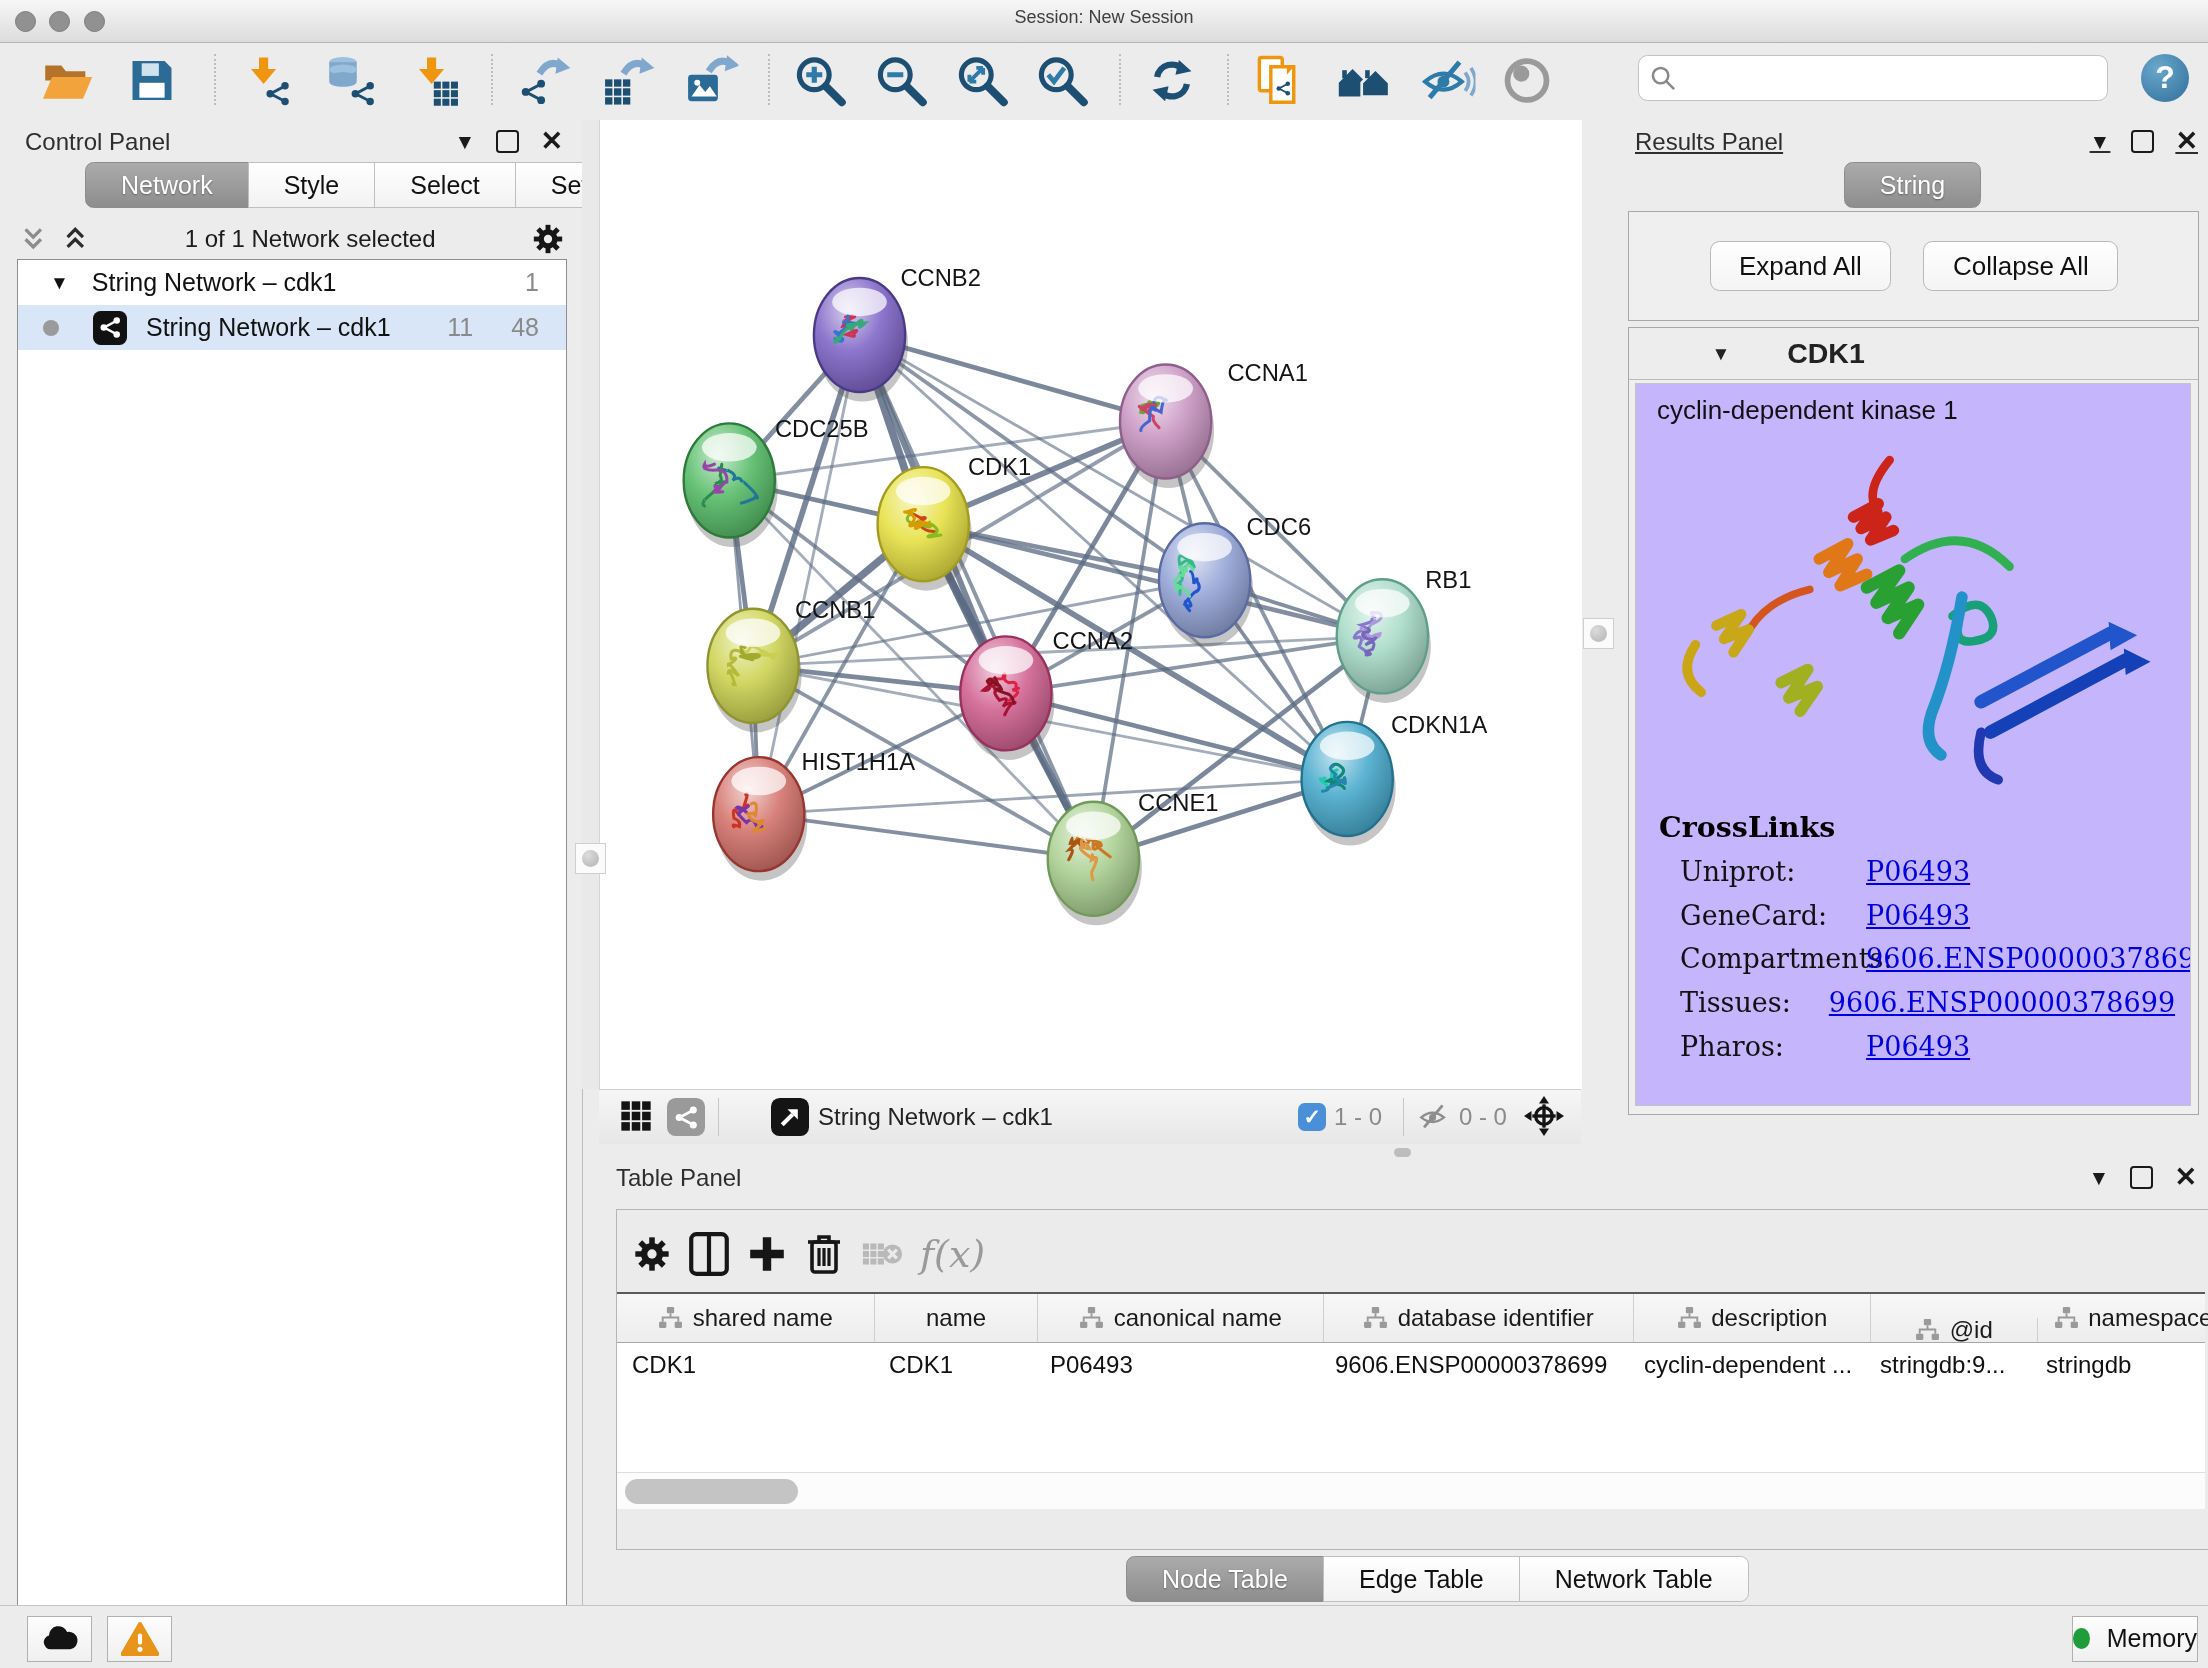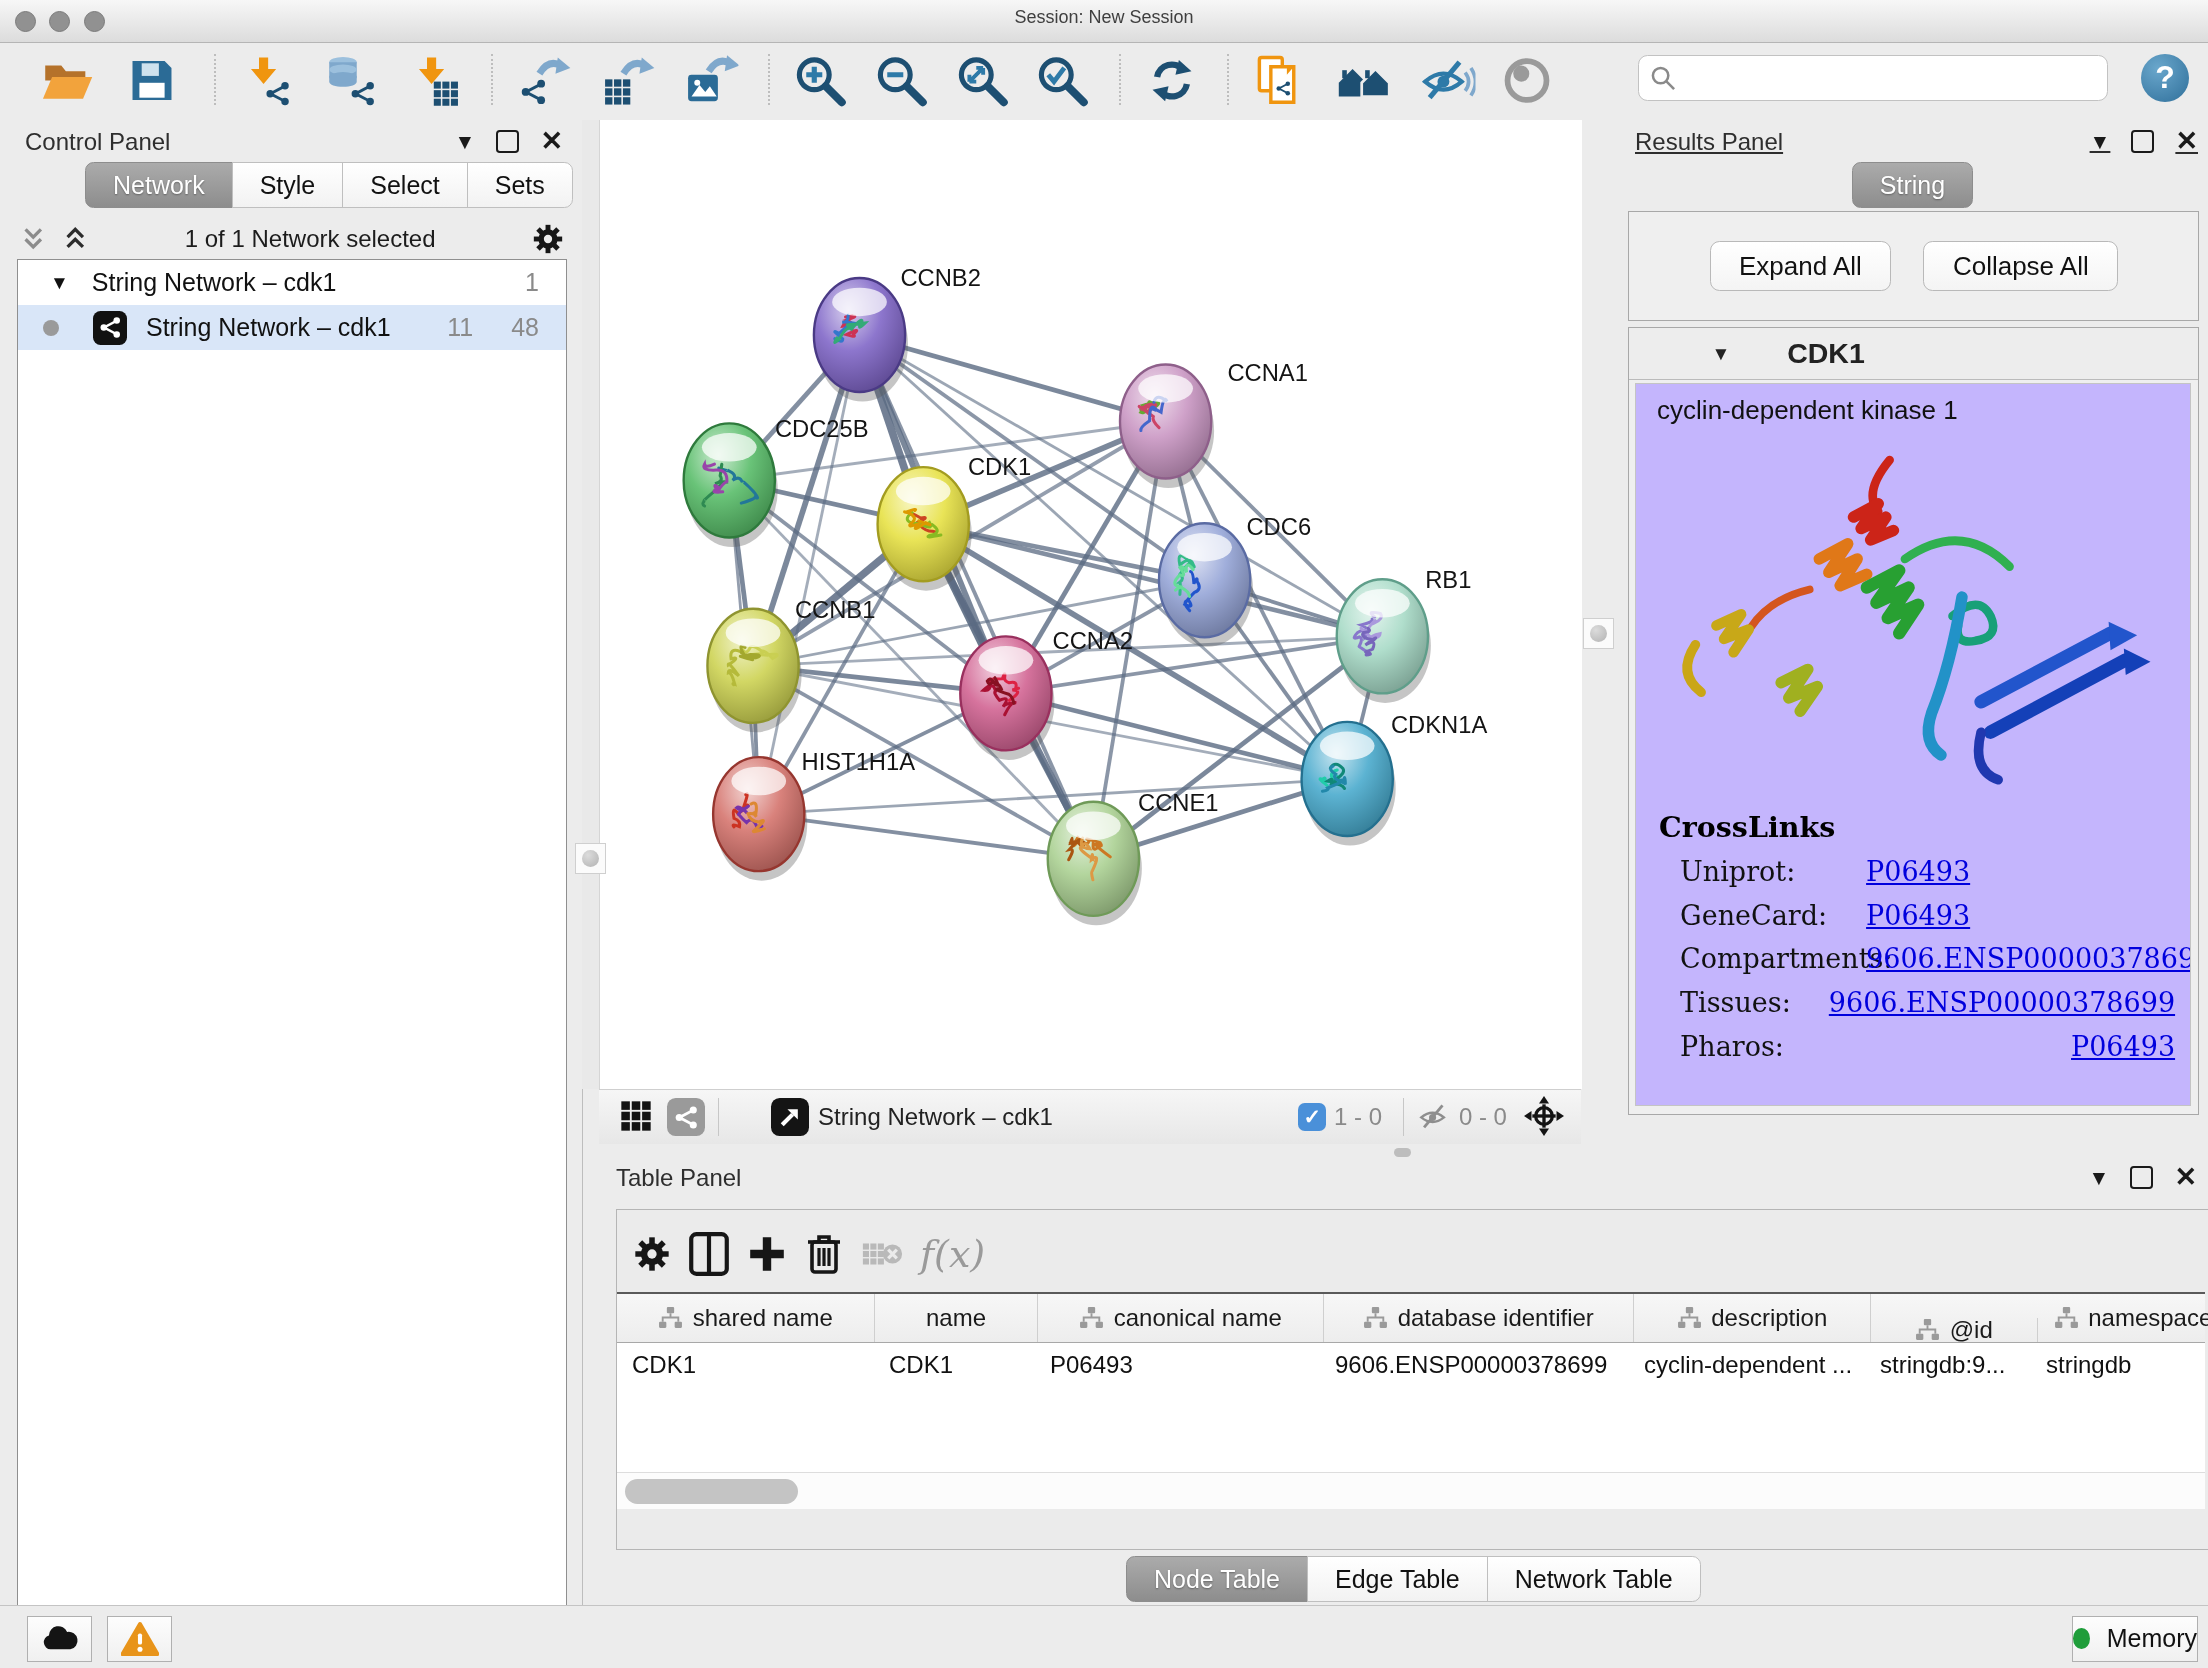--- a/index.html
+++ b/index.html
@@ -23,21 +23,21 @@
     background:radial-gradient(circle at 35% 30%,#6aa7cc,#2f6f9a);color:#fff;font-size:32px;font-weight:bold;
     display:flex;align-items:center;justify-content:center;}
   
   .panel-head{display:flex;align-items:center;font-size:24px;color:#2e2e2e;}
   .panel-ctrls{display:flex;align-items:center;gap:21px;margin-left:auto;}
   .pc-min{font-size:21px;color:#1a1a1a;}
   .pc-float{width:19px;height:19px;border:2.9px solid #1a1a1a;border-radius:3.8px;}
   .pc-close{font-size:27px;font-weight:bold;color:#1a1a1a;line-height:19px;}
   .seg{display:flex;}
   .seg .tab{background:linear-gradient(#ffffff,#f2f2f2);border:1px solid #bfbfbf;color:#111;font-size:25px;
-    height:44px;line-height:44px;padding:0 27px;margin-left:-1px;}
+    height:44px;line-height:44px;padding:0 35px;margin-left:-1px;}
   .seg .tab:first-child{border-radius:8.6px 0 0 8.6px;}
   .seg .tab:last-child{border-radius:0 8.6px 8.6px 0;}
   .seg .tab.sel{background:linear-gradient(#ababab,#8d8d8d);border-color:#8d8d8d;color:#fff;
     text-shadow:0 1px 1.9px rgba(0,0,0,.35);}
   
   #control-panel{top:120px;left:0;width:582px;height:1486px;background:#ececec;border-right:1px solid #bdbdbd;}
   #cp-head{top:7.6px;left:25px;width:538px;}
   #cp-tabs{top:42px;left:86px;}
   #cp-toolrow{top:99px;left:19px;width:546px;height:40px;display:flex;align-items:center;}
   #cp-status{flex:1;text-align:center;font-size:24px;color:#1c1c1c;}
@@ -680,21 +680,21 @@
             <span class="xl-link">P06493</span>
           </div>
           <div class="xl-row" style="top: 559px;">
             <span class="xl-label">Compartments:</span>
             <span class="xl-link">9606.ENSP00000378699</span>
           </div>
           <div class="xl-row" style="top: 603px;">
             <span class="xl-label">Tissues:</span>
             <span class="xl-link">9606.ENSP00000378699</span>
           </div>
-          <div class="xl-row" style="top: 647px; justify-content: space-between;">
+          <div class="xl-row" style="top: 647px;">
             <span class="xl-label">Pharos:</span>
             <span class="xl-link">P06493</span>
           </div>
         </div>
     </div>
   </div>
 </div>
 
 <div id="table-panel" class="abs">
   <div id="tp-head" class="abs panel-head">

